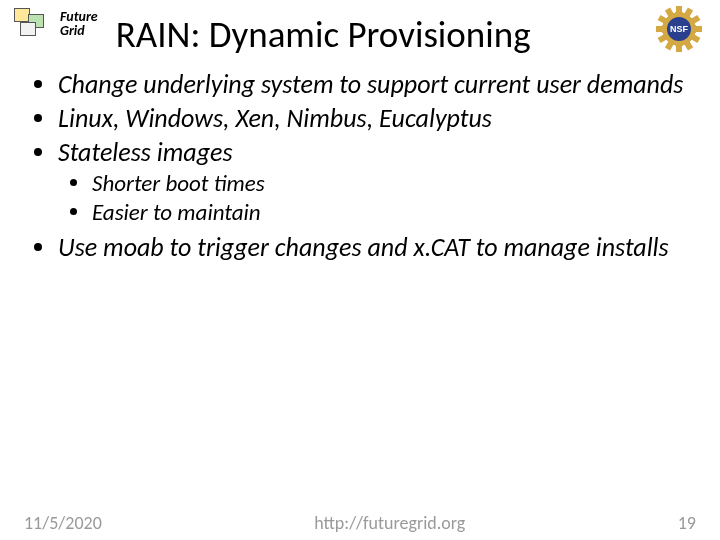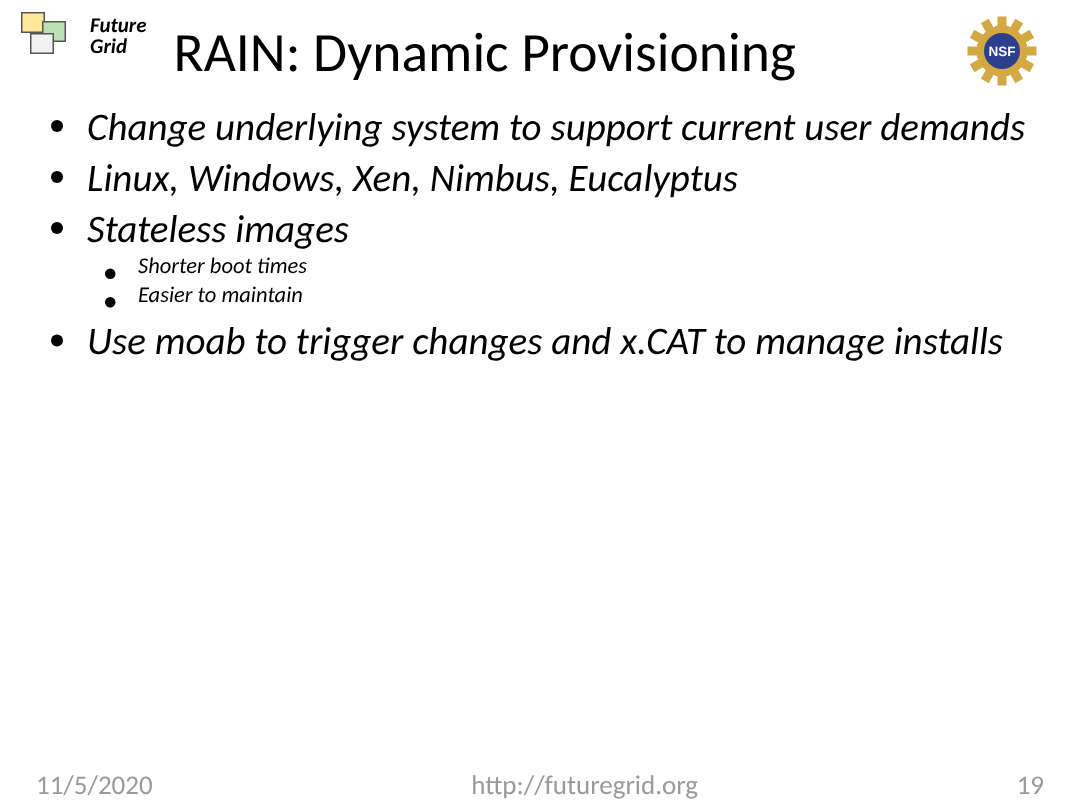--- a/index.html
+++ b/index.html
@@ -6,21 +6,21 @@
   html, body { width: 720px; height: 540px; overflow: hidden; }
   body {
     font-family: Calibri, "Segoe UI", Arial, sans-serif;
     background: #fff;
     color: #000;
     position: relative;
   }
   .header {
     display: flex;
     align-items: flex-start;
-    padding: 6px 23px 0 12px;
+    padding: 6px 12px 0 12px;
   }
   .logo {
     width: 44px;
     height: 38px;
     position: relative;
     flex-shrink: 0;
   }
   .logo .sq { position: absolute; width: 16px; height: 14px; border: 1px solid #555; }
   .logo .sq.a { left: 2px; top: 2px; background: #ffe89a; }
   .logo .sq.b { left: 16px; top: 8px; background: #bde2b2; }
@@ -31,21 +31,21 @@
     font-style: italic;
     font-weight: bold;
     font-size: 14px;
     line-height: 1.0;
     margin-left: 4px;
     margin-top: 4px;
   }
   .title-row {
     flex: 1;
     display: flex;
-    align-items: flex-end;
+    align-items: flex-start;
     justify-content: space-between;
   }
   .nsf {
     width: 46px;
     height: 46px;
     margin-right: 6px;
     position: relative;
   }
   .nsf .outer {
     position: absolute; inset: 0;
@@ -94,21 +94,21 @@
     position: absolute;
     left: 10px; top: 11px;
     width: 8px; height: 8px;
     background: #000;
     border-radius: 50%;
   }
   ul.lvl2 { list-style: none; margin: 2px 0 6px 0; }
   ul.lvl2 > li {
     position: relative;
     padding-left: 34px;
-    font-size: 15px;
+    font-size: 23px;
     line-height: 1.22;
   }
   ul.lvl2 > li::before {
     content: "";
     position: absolute;
     left: 12px; top: 10px;
     width: 7px; height: 7px;
     background: #000;
     border-radius: 50%;
   }

